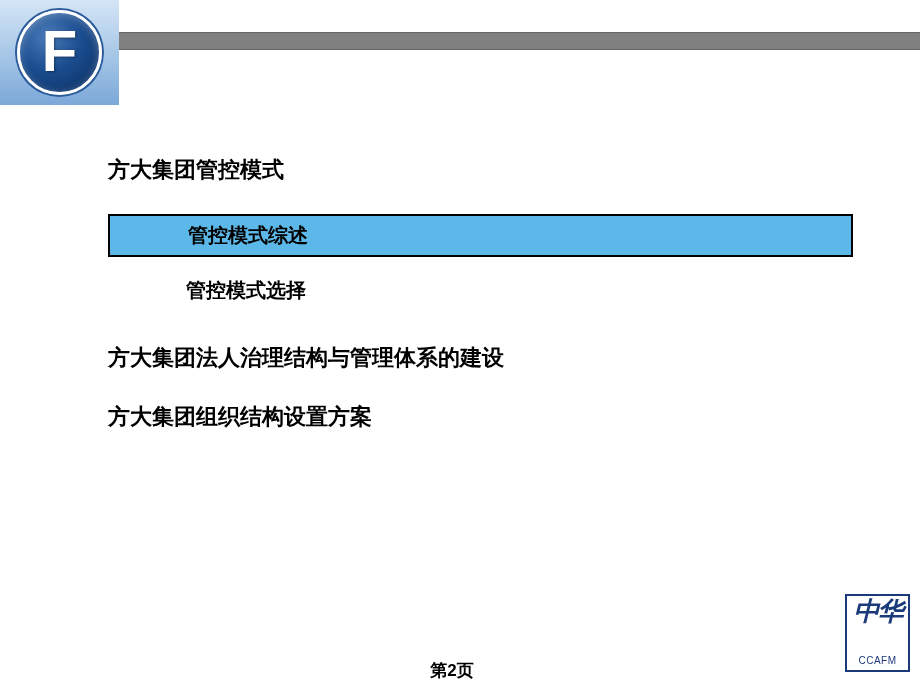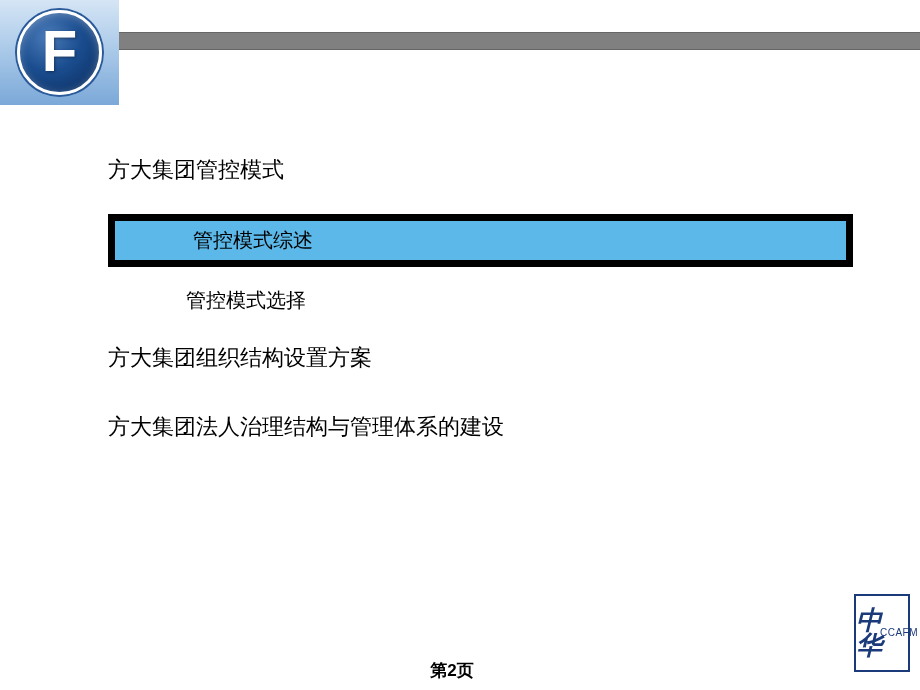--- a/index.html
+++ b/index.html
@@ -54,59 +54,61 @@
       height: 18px;
       background: #808080;
       border-top: 1px solid #666;
       border-bottom: 1px solid #666;
     }
     .content {
       position: absolute;
       top: 155px;
       left: 108px;
       right: 60px;
+      font-weight: bold;
     }
     .outline-item {
       font-size: 22px;
       color: #000000;
       margin-bottom: 28px;
       line-height: 1.4;
     }
     .sub-item {
       font-size: 20px;
       color: #000000;
       padding-left: 78px;
       line-height: 1.5;
       margin-bottom: 28px;
     }
     .highlighted-box {
       background: #5bb8e8;
-      border: 7px solid #000000;
+      border: 2px solid #000000;
       padding: 6px 0 6px 78px;
       margin-bottom: 18px;
       margin-top: 8px;
       font-size: 20px;
       color: #000000;
       width: 745px;
     }
     .section2 {
       margin-top: 38px;
     }
     .section3 {
       margin-top: 20px;
     }
     .ccafm-logo {
       position: absolute;
       right: 10px;
       bottom: 18px;
-      width: 56px;
+      width: 65px;
       height: 78px;
       border: 2px solid #1a3a7a;
       background: #ffffff;
       display: flex;
+      flex-direction: column;
       align-items: center;
       justify-content: space-between;
       padding: 2px 0;
     }
     .ccafm-chinese {
       font-size: 26px;
       color: #1a3a7a;
       font-family: "KaiTi", "STKaiti", serif;
       font-style: italic;
       line-height: 0.95;
@@ -142,22 +144,22 @@
     <span class="logo-letter">F</span>
   </div>
 </div>
 
 <div class="header-bar"></div>
 
 <div class="content">
   <div class="outline-item">方大集团管控模式</div>
   <div class="highlighted-box">管控模式综述</div>
   <div class="sub-item">管控模式选择</div>
+  <div class="outline-item section2">方大集团法人治理结构与管理体系的建设</div>
   <div class="outline-item section3">方大集团组织结构设置方案</div>
-  <div class="outline-item section2">方大集团法人治理结构与管理体系的建设</div>
 </div>
 
 <div class="ccafm-logo">
   <div class="ccafm-chinese">中华</div>
   <div class="ccafm-text">CCAFM</div>
 </div>
 
 <div class="page-number">第2页</div>
 
 </body></html>

